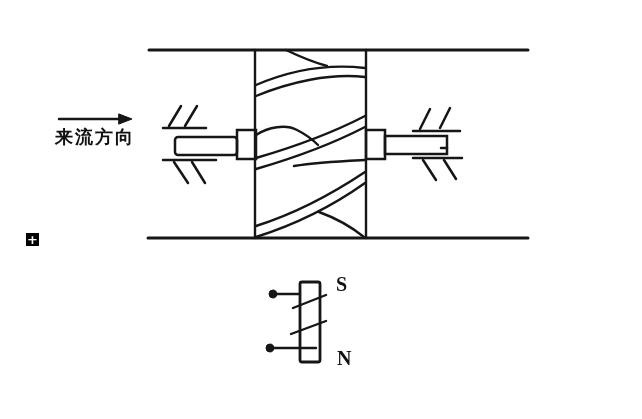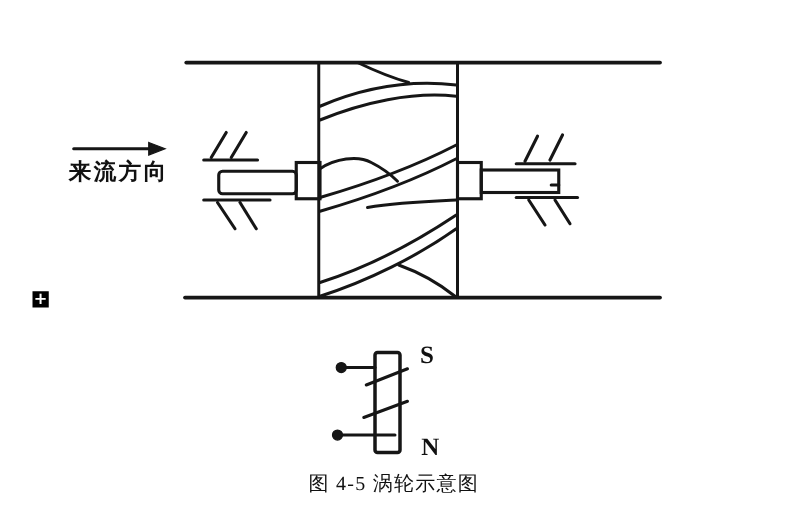--- a/index.html
+++ b/index.html
@@ -106,19 +106,18 @@
       <line x1="291" y1="334" x2="326" y2="321" stroke-width="2.4"></line>
     </g>
   </svg>
 
   <div class="label flow-label">来流方向</div>
 
   <div class="label pole-label pole-s">S</div>
 
   <div class="label pole-label pole-n">N</div>
 
-  <div class="label caption">图 4-5 涡轮示意图</div>
 
   <div class="plus-box">
     <span>+</span>
   </div>
 
 </div>
 
 </body></html>

